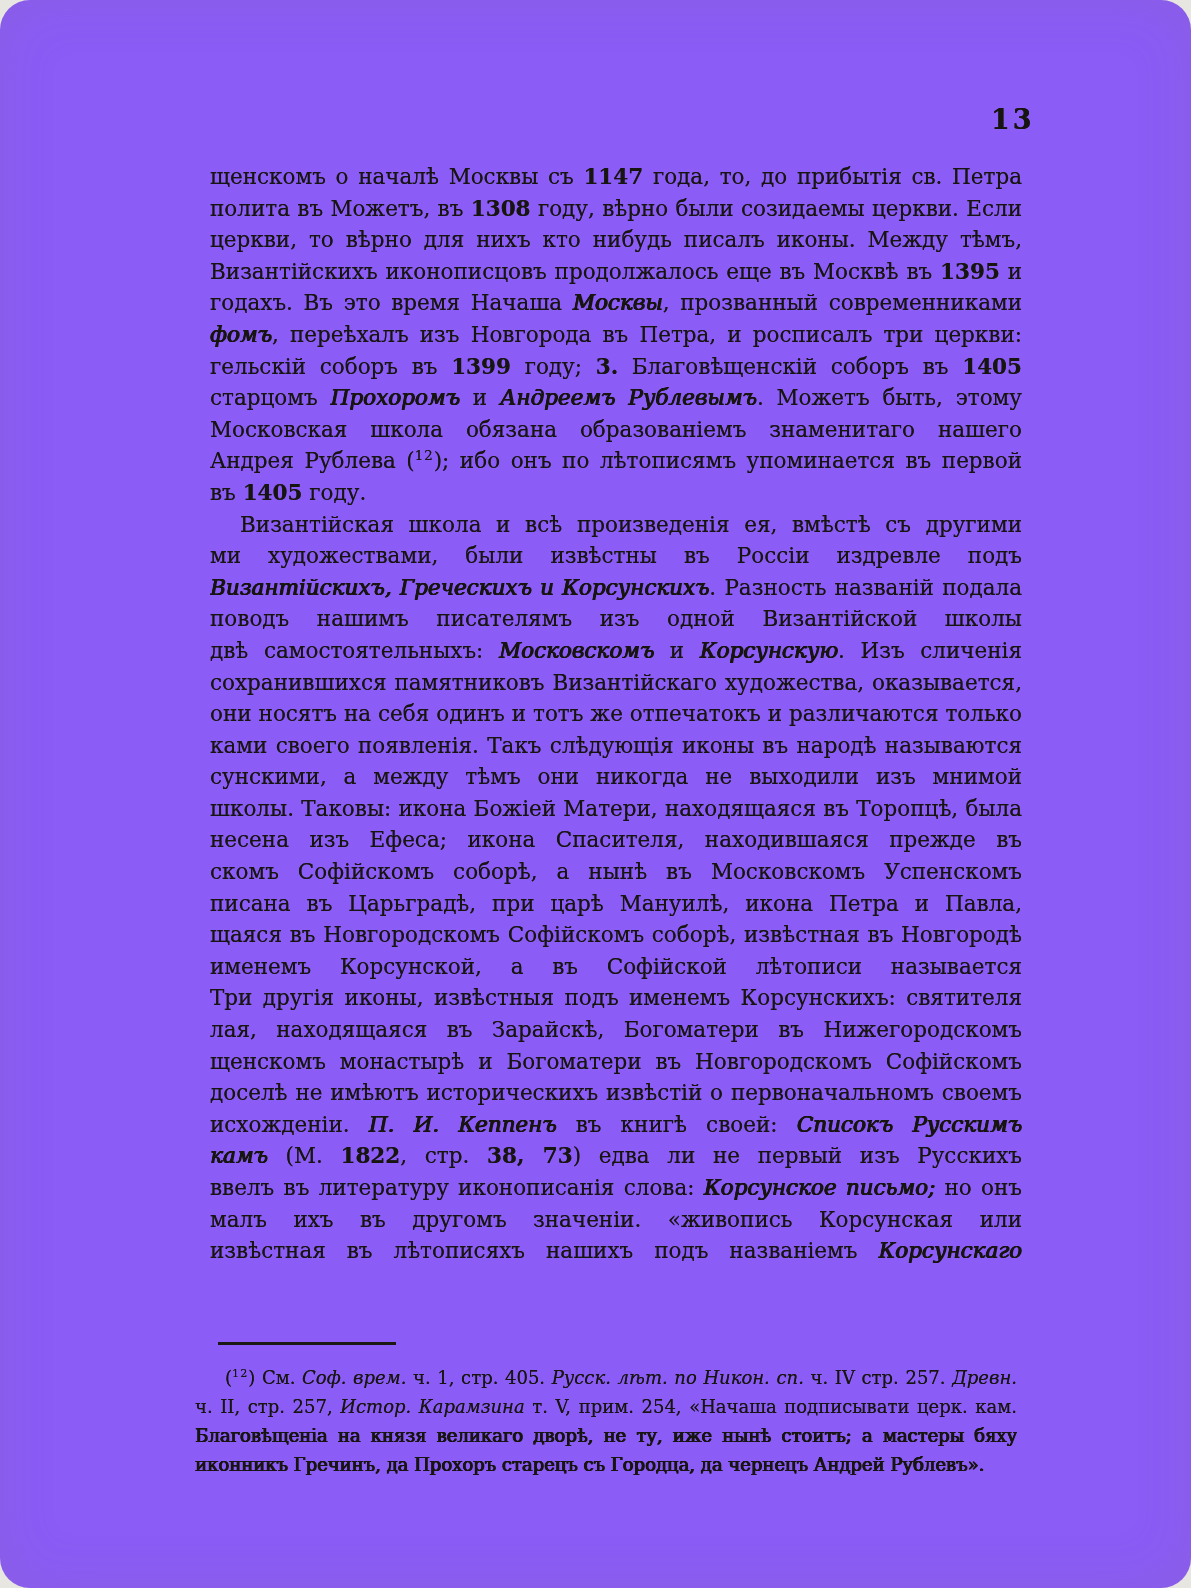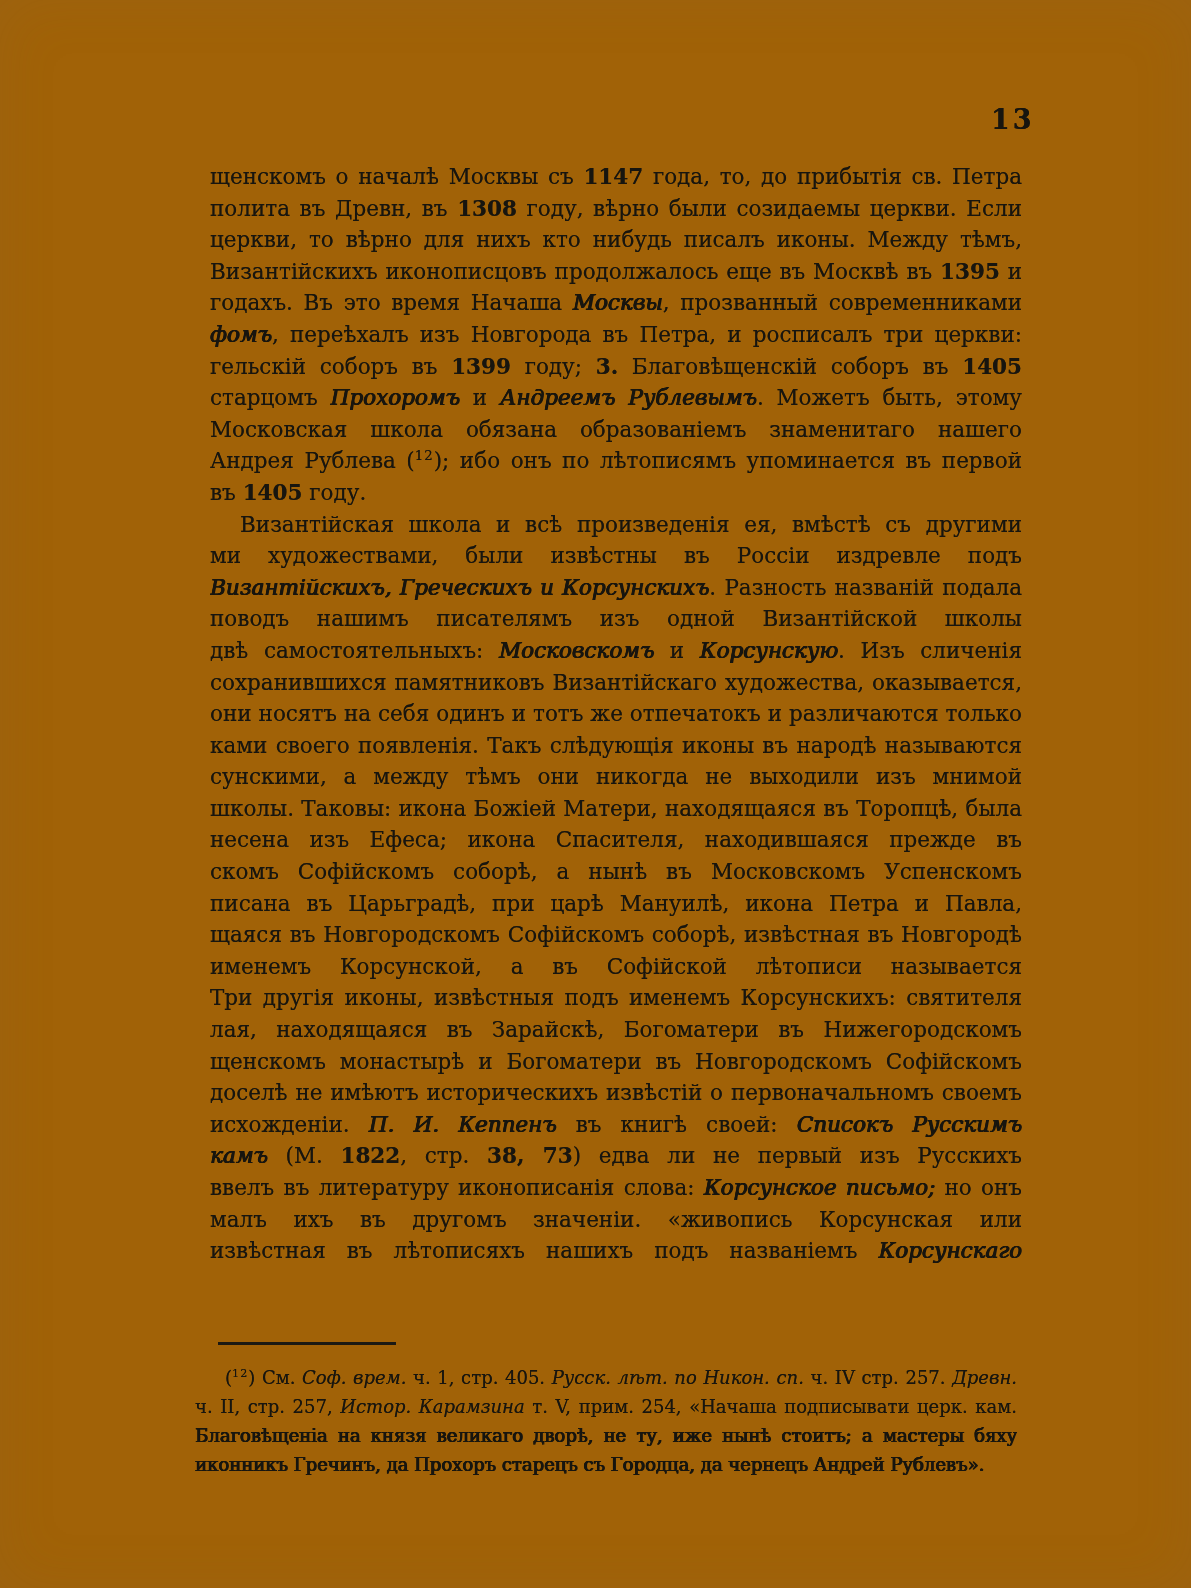--- a/index.html
+++ b/index.html
@@ -1,23 +1,24 @@
 <!DOCTYPE html>
 <html><head>
 <meta charset="utf-8">
 <style>
   html,body{margin:0;padding:0;background:#e8e6e1;}
   .page{
     position:relative;
     width:1191px;height:1588px;
-    background:#a16207;
+    background:#8b5cf6;
     font-family:"DejaVu Serif", serif;
     color:#17150f;
     overflow:hidden;
     box-shadow:inset 0 0 60px rgba(120,110,90,0.12);
+    border-radius:30px;
   }
   .pagenum{
     position:absolute;
     left:991px;top:104px;
     font-size:27px;font-weight:bold;letter-spacing:3px;
     text-shadow:0 0 0.5px currentColor;
   }
   .maintext{
     position:absolute;
     left:210px;top:161px;width:812px;
@@ -50,21 +51,21 @@
   .hv{text-shadow:0.8px 0 0 currentColor, -0.25px 0 0 currentColor, 0 0 0.4px currentColor;}
   sup{font-size:0.62em;line-height:0;vertical-align:super;letter-spacing:1px;}
 </style>
 </head>
 <body>
 
 <div class="page">
   <div class="pagenum">13</div>
   <div class="maintext">
       <div class="line"><span>щенскомъ о началѣ Москвы съ </span><span class="bd">1147</span><span> года, то, до прибытія св. Петра митро-</span></div>
-      <div class="line"><span>полита въ Древн, въ </span><span class="bd">1308</span><span> году, вѣрно были созидаемы церкви. Если были</span></div>
+      <div class="line"><span>полита въ Можетъ, въ </span><span class="bd">1308</span><span> году, вѣрно были созидаемы церкви. Если были</span></div>
       <div class="line"><span>церкви, то вѣрно для нихъ кто нибудь писалъ иконы. Между тѣмъ, участіе</span></div>
       <div class="line"><span>Византійскихъ иконописцовъ продолжалось еще въ Москвѣ въ </span><span class="bd">1395</span><span> и </span></div>
       <div class="line"><span>годахъ. Въ это время Начаша </span><span class="it hv">Москвы</span><span>, прозванный современниками </span></div>
       <div class="line"><span class="it hv">фомъ</span><span>, переѣхалъ изъ Новгорода въ Петра, и росписалъ три церкви:</span></div>
       <div class="line"><span>гельскій соборъ въ </span><span class="bd">1399</span><span> году; </span><span class="bd">3.</span><span> Благовѣщенскій соборъ въ </span><span class="bd">1405</span></div>
       <div class="line"><span>старцомъ </span><span class="it hv">Прохоромъ</span><span> и </span><span class="it hv">Андреемъ Рублевымъ</span><span>. Можетъ быть, этому Ѳеофану</span></div>
       <div class="line"><span>Московская школа обязана образованіемъ знаменитаго нашего иконописца</span></div>
       <div class="line"><span>Андрея Рублева (</span><sup>12</sup><span>); ибо онъ по лѣтописямъ упоминается въ первой разъ</span></div>
       <div class="line end"><span>въ </span><span class="bd">1405</span><span> году.</span></div>
       <div class="line indent"><span>Византійская школа и всѣ произведенія ея, вмѣстѣ съ другими Гречески-</span></div>

